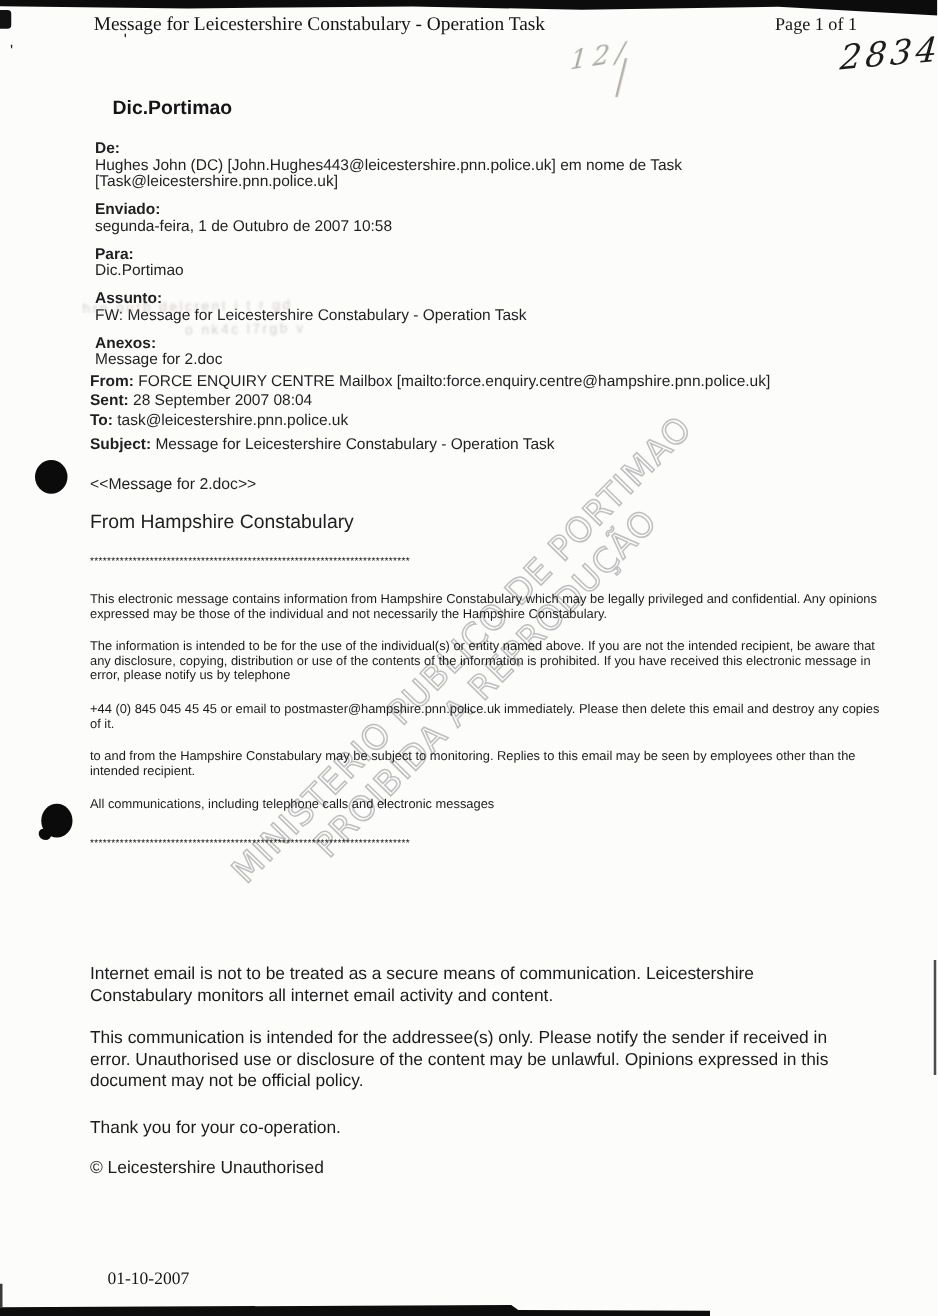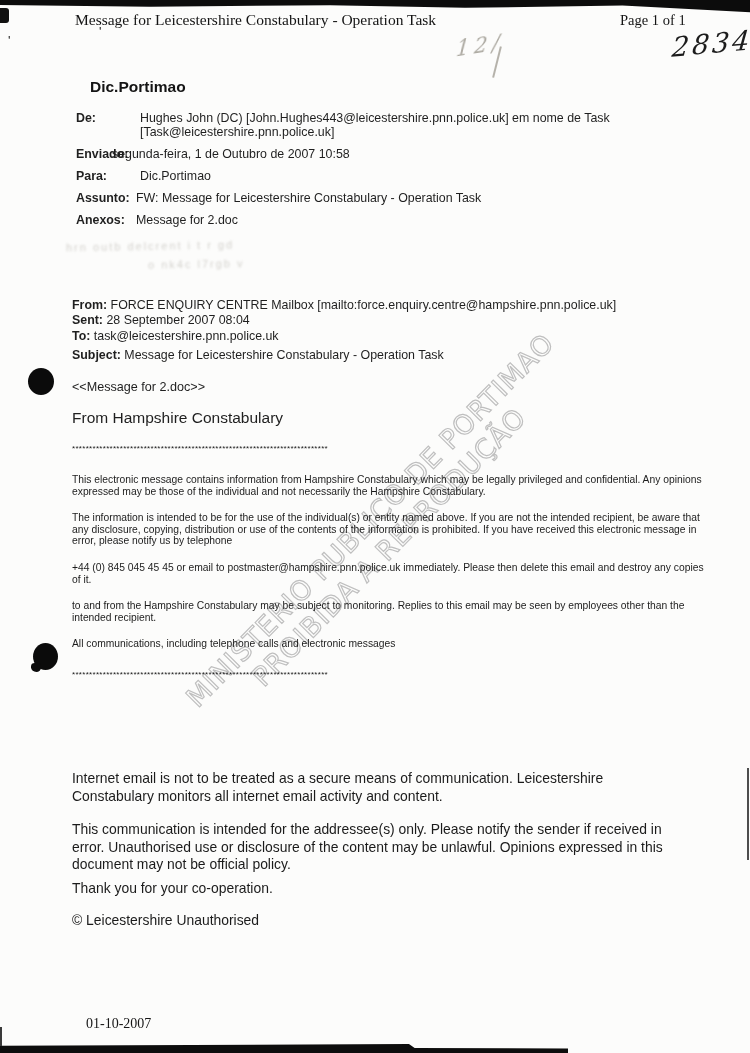--- a/index.html
+++ b/index.html
@@ -32,21 +32,21 @@
   
   .hand-pen{left:672px;top:28px;font-family:"DejaVu Serif",serif;font-style:italic;
     font-size:27px;color:#1c1c1c;transform:rotate(-5deg) skewX(-10deg);letter-spacing:3px;}
   .hand-pencil{left:456px;top:33px;font-family:"DejaVu Serif",serif;font-style:italic;
     font-size:21px;color:#adaaa2;transform:rotate(-9deg) skewX(-14deg);letter-spacing:5px;filter:blur(.5px);}
   .pencil-stroke{left:496px;top:46px;width:1.5px;height:32px;background:#b5b2aa;transform:rotate(14deg);filter:blur(.4px);}
   
   .recipient{left:90px;top:78px;font-size:15.5px;font-weight:bold;color:#141414;}
   
   .pt-headers{left:76px;top:112px;width:600px;font-size:12.4px;line-height:13.5px;}
-  .pt-row{display:flex;margin-bottom:8.5px;}
+  .pt-row{display:flex;margin-bottom:8.5px;flex-direction:column;}
   .pt-label{width:64px;font-weight:bold;flex:none;}
   .pt-value{width:536px;}
   
   .ghost{font-size:11px;color:#b7b4ad;opacity:.6;filter:blur(1px);letter-spacing:2px;}
   .ghost1{left:66px;top:240px;transform:rotate(-1deg);}
   .ghost2{left:148px;top:258px;transform:rotate(-1deg);}
   
   .fwd{left:72px;top:298px;width:630px;font-size:12.4px;line-height:15.3px;}
   .fwd b{font-weight:bold;}
   .fwd-subject{margin-top:4px;}
@@ -55,21 +55,21 @@
   
   .stars{font-size:8px;letter-spacing:.3px;color:#181818;white-space:nowrap;}
   .stars1{left:72px;top:444px;}
   .stars2{left:72px;top:670px;}
   
   .disclaimer{left:72px;top:474px;width:642px;font-size:10.3px;line-height:11.6px;color:#1c1c1c;}
   .disclaimer p{margin:0 0 15px 0;}
   
   .bigtext{left:72px;top:770px;width:596px;font-size:13.9px;line-height:17.6px;color:#1b1b1b;}
   .bigtext p{margin:0 0 16px 0;}
-  .bigtext p.p2{margin-bottom:6px;}
+  .bigtext p.p2{margin-bottom:19px;}
   .bigtext p.p3{margin-bottom:14px;}
   .footer-date{left:86px;top:1016px;font-family:"Liberation Serif","DejaVu Serif",serif;font-size:14px;color:#161616;}
   
   .wm{
     font-family:"DejaVu Sans",sans-serif;font-size:27px;letter-spacing:1px;
     color:rgba(185,185,185,.55);white-space:nowrap;z-index:1;pointer-events:none;
     transform:translate(-50%,-50%) rotate(-45.5deg);
   }
   @supports (-webkit-text-stroke: 1px black){
     .wm{color:transparent;-webkit-text-stroke:1.2px #bfbfbf;}

